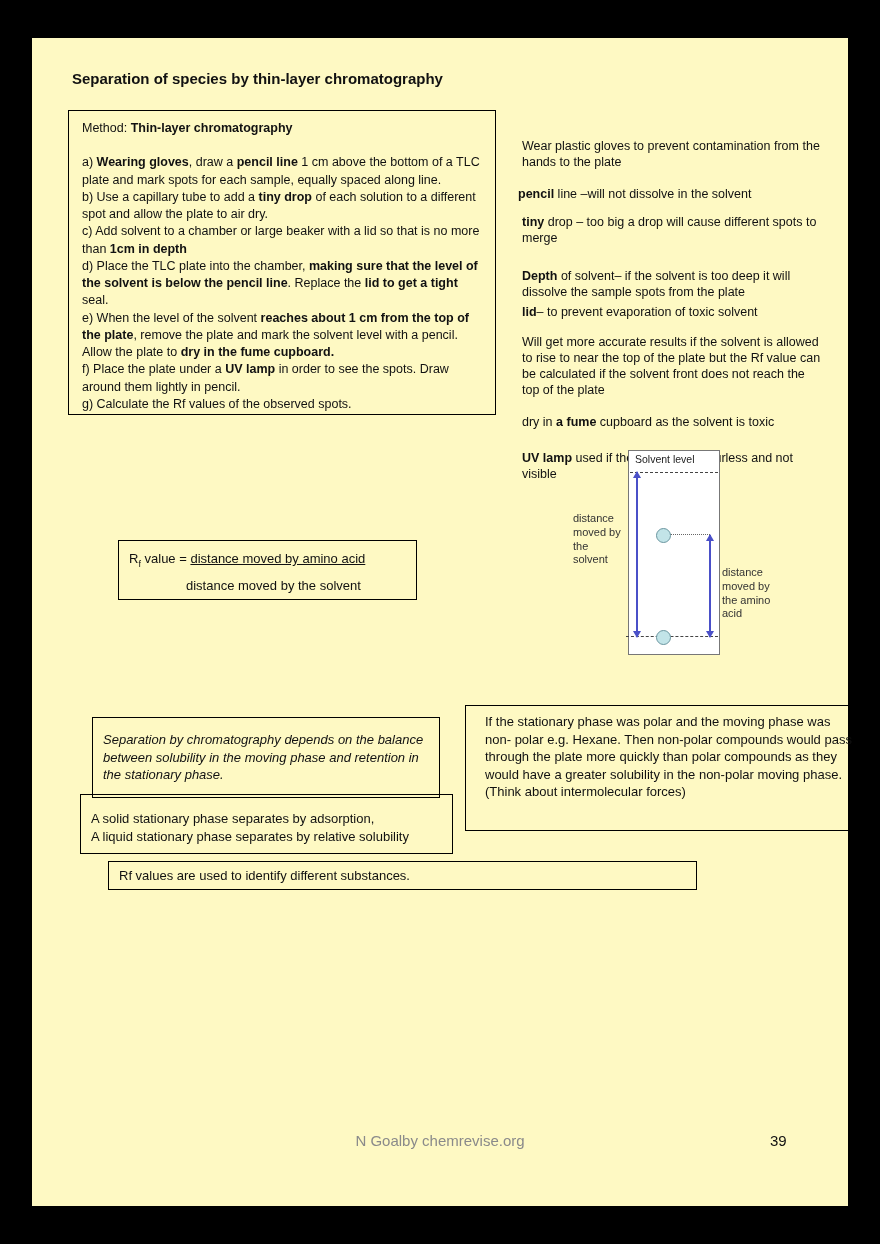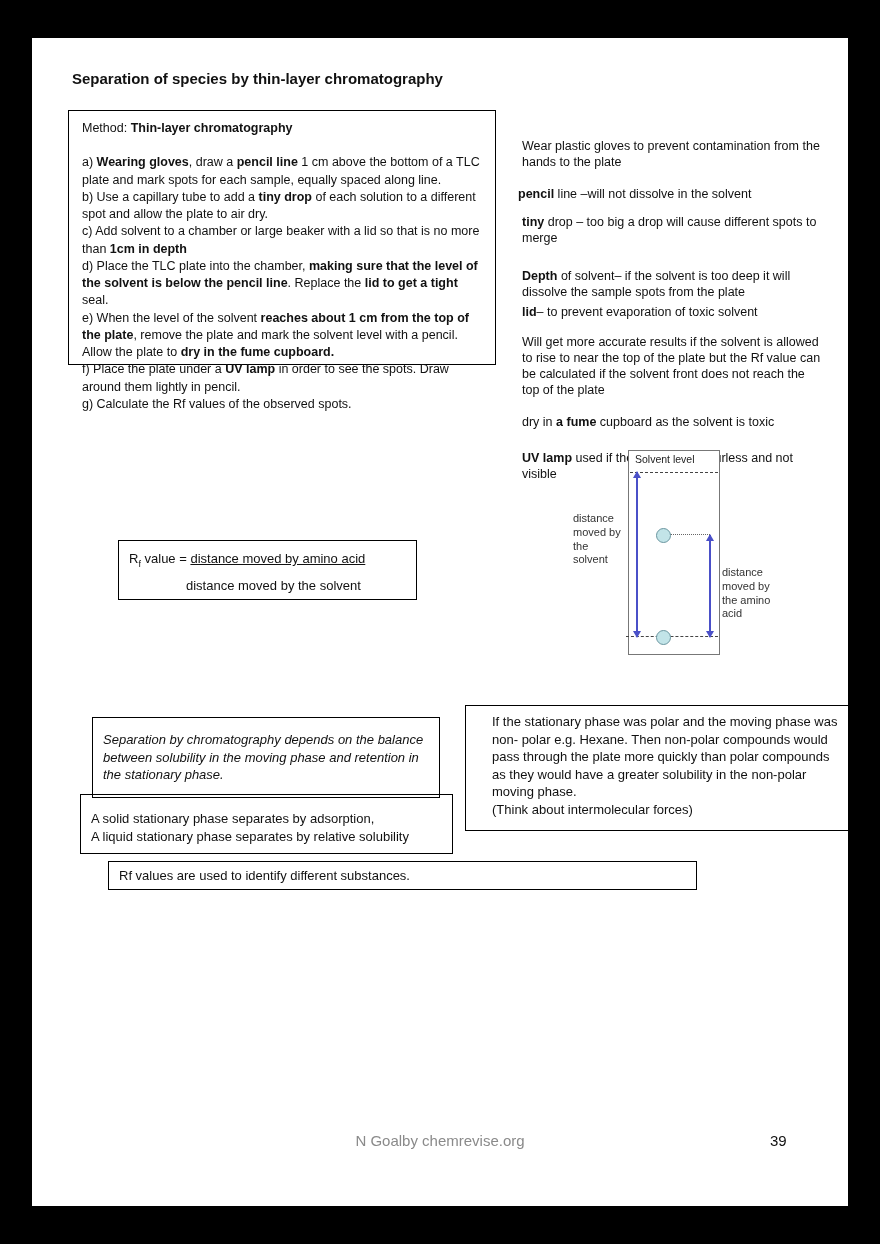--- a/index.html
+++ b/index.html
@@ -6,33 +6,33 @@
   body {
     width: 880px; height: 1244px;
     background: #000;
     position: relative;
     font-family: "Liberation Sans", sans-serif;
     color: #111;
   }
   .page {
     position: absolute; left: 32px; top: 38px;
     width: 816px; height: 1168px;
-    background: #ffffff;
+    background: #fef9c3;
   }
   .b { font-weight: bold; }
 
   .title {
     position: absolute; left: 40px; top: 32px;
     font-size: 15px; font-weight: bold; margin: 0;
   }
 
   
   .method-box {
     position: absolute; left: 36px; top: 72px;
-    width: 428px; height: 255px;
+    width: 428px; height: 305px;
     border: 1px solid #000;
     box-sizing: border-box;
     padding: 9px 13px;
     font-size: 12.5px; line-height: 1.38;
   }
   .method-box p { margin: 0; }
   .method-box .mhead { margin-bottom: 17px; }
 
   
   .ann {
@@ -99,21 +99,21 @@
   .num { text-decoration: underline; text-align: right; }
   .rf-line2 { margin-top: 9px; margin-left: 57px; }
 
   
   .note {
     position: absolute; border: 1px solid #000; box-sizing: border-box;
     font-size: 13px; line-height: 1.35;
   }
   .balance    { left: 60px;  top: 679px; width: 348px; height: 81px;  padding: 13px 10px; font-style: italic; }
   .stationary { left: 48px;  top: 756px; width: 373px; height: 60px;  padding: 15px 10px; white-space: pre-line; }
-  .polar      { left: 433px; top: 667px; width: 408px; height: 126px; padding: 7px 26px; white-space: pre-line; }
+  .polar      { left: 433px; top: 667px; width: 408px; height: 126px; padding: 7px 19px; white-space: pre-line; }
   .rfuse      { left: 76px;  top: 823px; width: 589px; height: 29px;  padding: 5px 10px; }
 
   
   .footer-credit {
     position: absolute; left: 0; top: 1094px; width: 816px;
     text-align: center; font-size: 15px;
     color: var(--footer-gray, #8a8a8a);
   }
   .page-number {
     position: absolute; left: 738px; top: 1094px;

